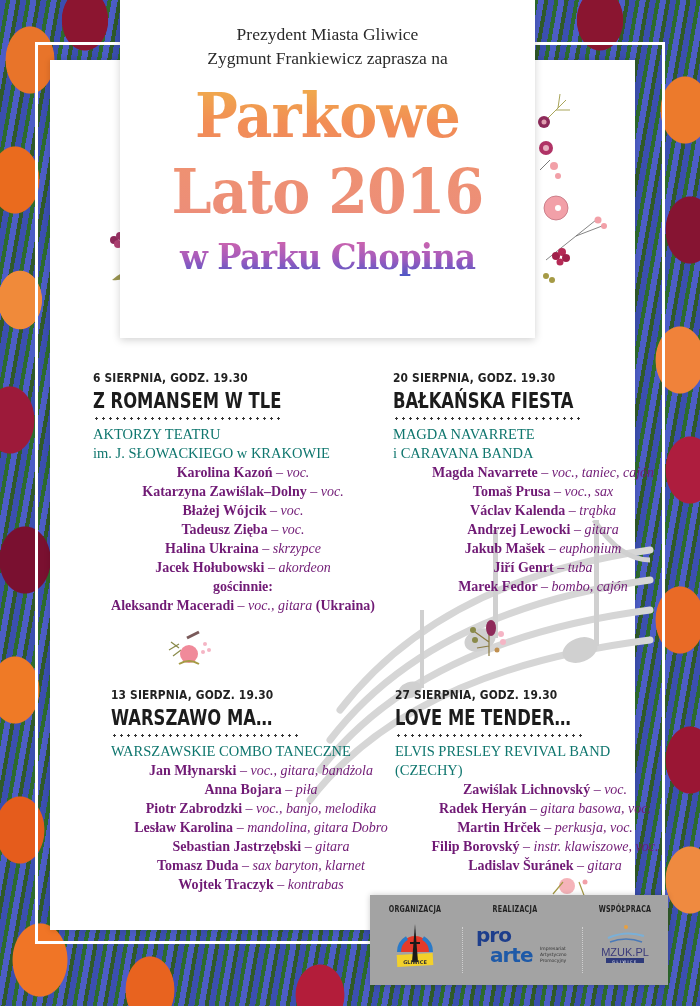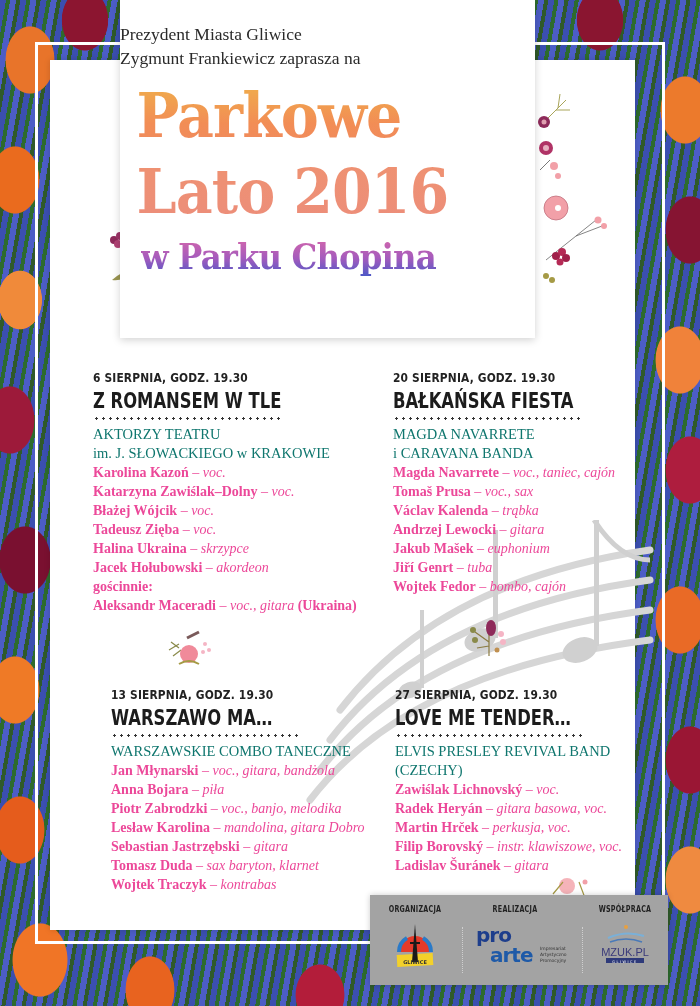--- a/index.html
+++ b/index.html
@@ -34,20 +34,21 @@
     position: absolute; left: 35px; top: 42px; width: 630px; height: 902px;
     border: 3px solid #ffffff; box-sizing: border-box;
   }
   .main-card {
     position: absolute; left: 50px; top: 60px; width: 585px; height: 870px;
     background: #ffffff; box-shadow: 0 0 6px rgba(0,0,0,0.15);
   }
   .title-card {
     position: absolute; left: 120px; top: 0; width: 415px; height: 338px;
     background: #ffffff; box-shadow: 0 2px 8px rgba(0,0,0,0.18);
+    text-align: center;
   }
   .presenter {
     margin-top: 22px; font-size: 17.5px; line-height: 24px; color: #2a2a2a;
   }
   .title-line {
     font-family: "DejaVu Serif", serif; font-weight: bold; letter-spacing: -1px;
     -webkit-background-clip: text; background-clip: text; color: transparent;
   }
   .title-1 {
     margin-top: 8px; font-size: 62px; line-height: 76px;
@@ -83,21 +84,21 @@
     line-height: 26px; margin-top: 2px;
   }
   .event-dots {
     width: 188px; height: 3px; margin: 3px 0 5px 0;
     background-image: radial-gradient(circle, #333 0 1px, transparent 1.4px);
     background-size: 7px 3px;
   }
   .ensemble {
     font-size: 14.5px; line-height: 19px; color: #0f766e; text-transform: none;
   }
-  .member { font-size: 14px; line-height: 19px; color: #ec4899; white-space: nowrap; }
+  .member { font-size: 14px; line-height: 19px; color: #701a75; white-space: nowrap; text-align: center; }
   .member .name { font-weight: bold; }
   .member .role { font-style: italic; }
 
   .note-staff {
     position: absolute; left: 290px; top: 520px; width: 370px; height: 300px;
     pointer-events: none;
   }
 
   .small-bouquet { position: absolute; width: 50px; height: 40px; }
 
@@ -212,21 +213,21 @@
   <div class="event-title">BAŁKAŃSKA FIESTA</div>
   <div class="event-dots"></div>
   <div class="ensemble">MAGDA NAVARRETE</div>
   <div class="ensemble">i CARAVANA BANDA</div>
   <div class="member"><span class="name">Magda Navarrete</span> <span>–</span> <span class="role">voc., taniec, cajón</span></div>
   <div class="member"><span class="name">Tomaš Prusa</span> <span>–</span> <span class="role">voc., sax</span></div>
   <div class="member"><span class="name">Václav Kalenda</span> <span>–</span> <span class="role">trąbka</span></div>
   <div class="member"><span class="name">Andrzej Lewocki</span> <span>–</span> <span class="role">gitara</span></div>
   <div class="member"><span class="name">Jakub Mašek</span> <span>–</span> <span class="role">euphonium</span></div>
   <div class="member"><span class="name">Jiří Genrt</span> <span>–</span> <span class="role">tuba</span></div>
-  <div class="member"><span class="name">Wojtek Fedor</span> <span>–</span> <span class="role">bombo, cajón</span></div>
+  <div class="member"><span class="name">Marek Fedor</span> <span>–</span> <span class="role">bombo, cajón</span></div>
 </div>
 
 <svg class="small-bouquet" style="left:165px; top:628px;" viewBox="0 0 50 40">
   <path d="M4 22 L14 16 M6 14 L14 20 M8 28 L16 22" stroke="#8a8a4a" stroke-width="1.2"></path>
   <circle cx="24" cy="26" r="9" fill="#f08a9a"></circle>
   <path d="M22 10 L34 4" stroke="#7a5a5a" stroke-width="3"></path>
   <circle cx="40" cy="16" r="2" fill="#f5b5c5"></circle>
     <circle cx="44" cy="22" r="2" fill="#f5b5c5"></circle>
     <circle cx="38" cy="24" r="2" fill="#f5b5c5"></circle>
   <path d="M14 36 Q24 30 34 36" stroke="#a59a45" stroke-width="2" fill="none"></path>

